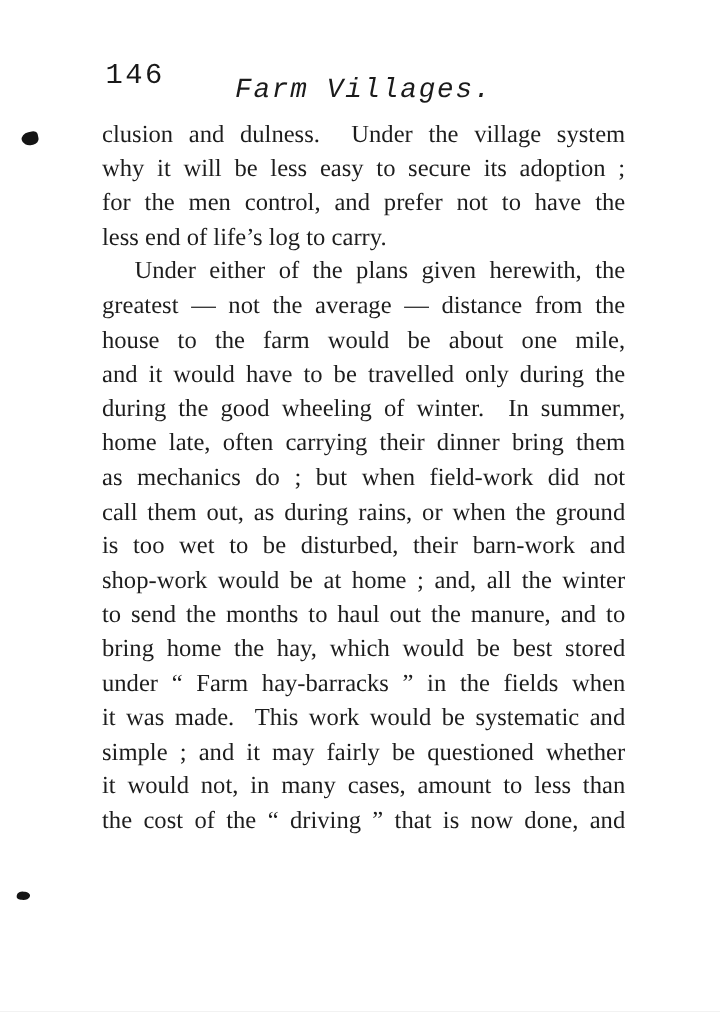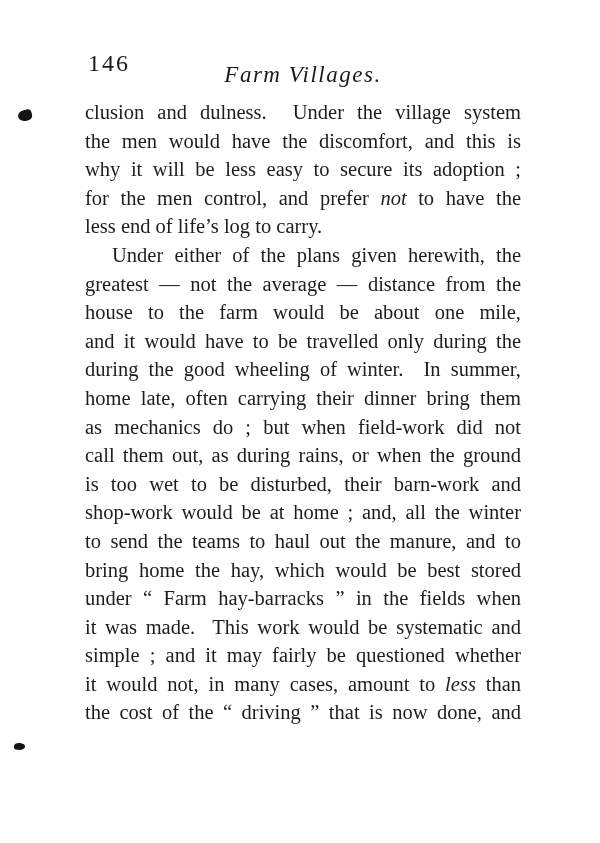--- a/index.html
+++ b/index.html
@@ -2,69 +2,68 @@
 <html><head>
 <meta charset="utf-8">
 <style>
   html,body { margin:0; padding:0; background:#e8e8e8; }
   .page {
     position:relative; width:600px; height:843px; margin:0 auto;
     background:#ffffff; color:#1c1c1c;
     font-family:"Liberation Serif", serif;
     overflow:hidden;
   }
-  .header { position:absolute; top:50px; left:85px; width:436px; height:30px; }
+  .header { position:absolute; top:50px; left:85px; width:436px; height:30px;font-family:Liberation Mono, monospace; }
   .page-number {
     position:absolute; left:3px; top:0;
     font-size:24px; letter-spacing:2px; color:#191919;
   }
   .running-title {
     position:absolute; left:0; right:0; top:12px; text-align:center;
     font-style:italic; font-size:23px; letter-spacing:1.5px; color:#1b1b1b;
   }
   .body-text {
     position:absolute; top:98px; left:85px; width:436px;
     font-size:20.5px; line-height:28.6px; color:#1d1d1d;
   }
   .line { text-align:justify; text-align-last:justify; white-space:normal; }
   .line.no-just { text-align:left; text-align-last:left; }
   .line.indent { text-indent:27px; }
-  .it { font-style:italic; }
+  .it { }
   .mark { position:absolute; background:#141414; }
   .mark.m0 { border-radius:55% 35% 45% 60%; transform:rotate(-12deg); }
   .mark.m1 { border-radius:60% 50% 70% 40%; transform:rotate(8deg); }
 </style>
 </head>
 <body>
 
 <main class="page">
   <div class="header">
     <span class="page-number">146</span>
     <span class="running-title">Farm Villages.</span>
   </div>
   <section class="body-text">
       <div>
         <div class="line"><span>clusion and dulness.&nbsp; Under the village system</span></div>
-        <div class="line"><span>the men would have the discomfort, and this is</span></div>
         <div class="line"><span>why it will be less easy to secure its adoption ;</span></div>
         <div class="line"><span>for the men control, and prefer </span><span class="it">not</span><span> to have the</span></div>
         <div class="line no-just"><span>less end of life’s log to carry.</span></div>
       </div>
       <div>
         <div class="line indent"><span>Under either of the plans given herewith, the</span></div>
         <div class="line"><span>greatest — not the average — distance from the</span></div>
         <div class="line"><span>house to the farm would be about one mile,</span></div>
         <div class="line"><span>and it would have to be travelled only during the</span></div>
         <div class="line"><span>during the good wheeling of winter.&nbsp; In summer,</span></div>
         <div class="line"><span>home late, often carrying their dinner bring them</span></div>
         <div class="line"><span>as mechanics do ; but when field-work did not</span></div>
         <div class="line"><span>call them out, as during rains, or when the ground</span></div>
         <div class="line"><span>is too wet to be disturbed, their barn-work and</span></div>
         <div class="line"><span>shop-work would be at home ; and, all the winter</span></div>
-        <div class="line"><span>to send the teams to haul out the manure, and to</span></div>
+        <div class="line"><span>to send the months to haul out the manure, and to</span></div>
         <div class="line"><span>bring home the hay, which would be best stored</span></div>
         <div class="line"><span>under “ Farm hay-barracks ” in the fields when</span></div>
         <div class="line"><span>it was made.&nbsp; This work would be systematic and</span></div>
         <div class="line"><span>simple ; and it may fairly be questioned whether</span></div>
         <div class="line"><span>it would not, in many cases, amount to </span><span class="it">less</span><span> than</span></div>
         <div class="line"><span>the cost of the “ driving ” that is now done, and</span></div>
       </div>
     </section>
 <div class="mark m0" style="left: 18px; top: 110px; width: 14px; height: 11px;"></div>
     <div class="mark m1" style="left: 14px; top: 743px; width: 11px; height: 7px;"></div>

